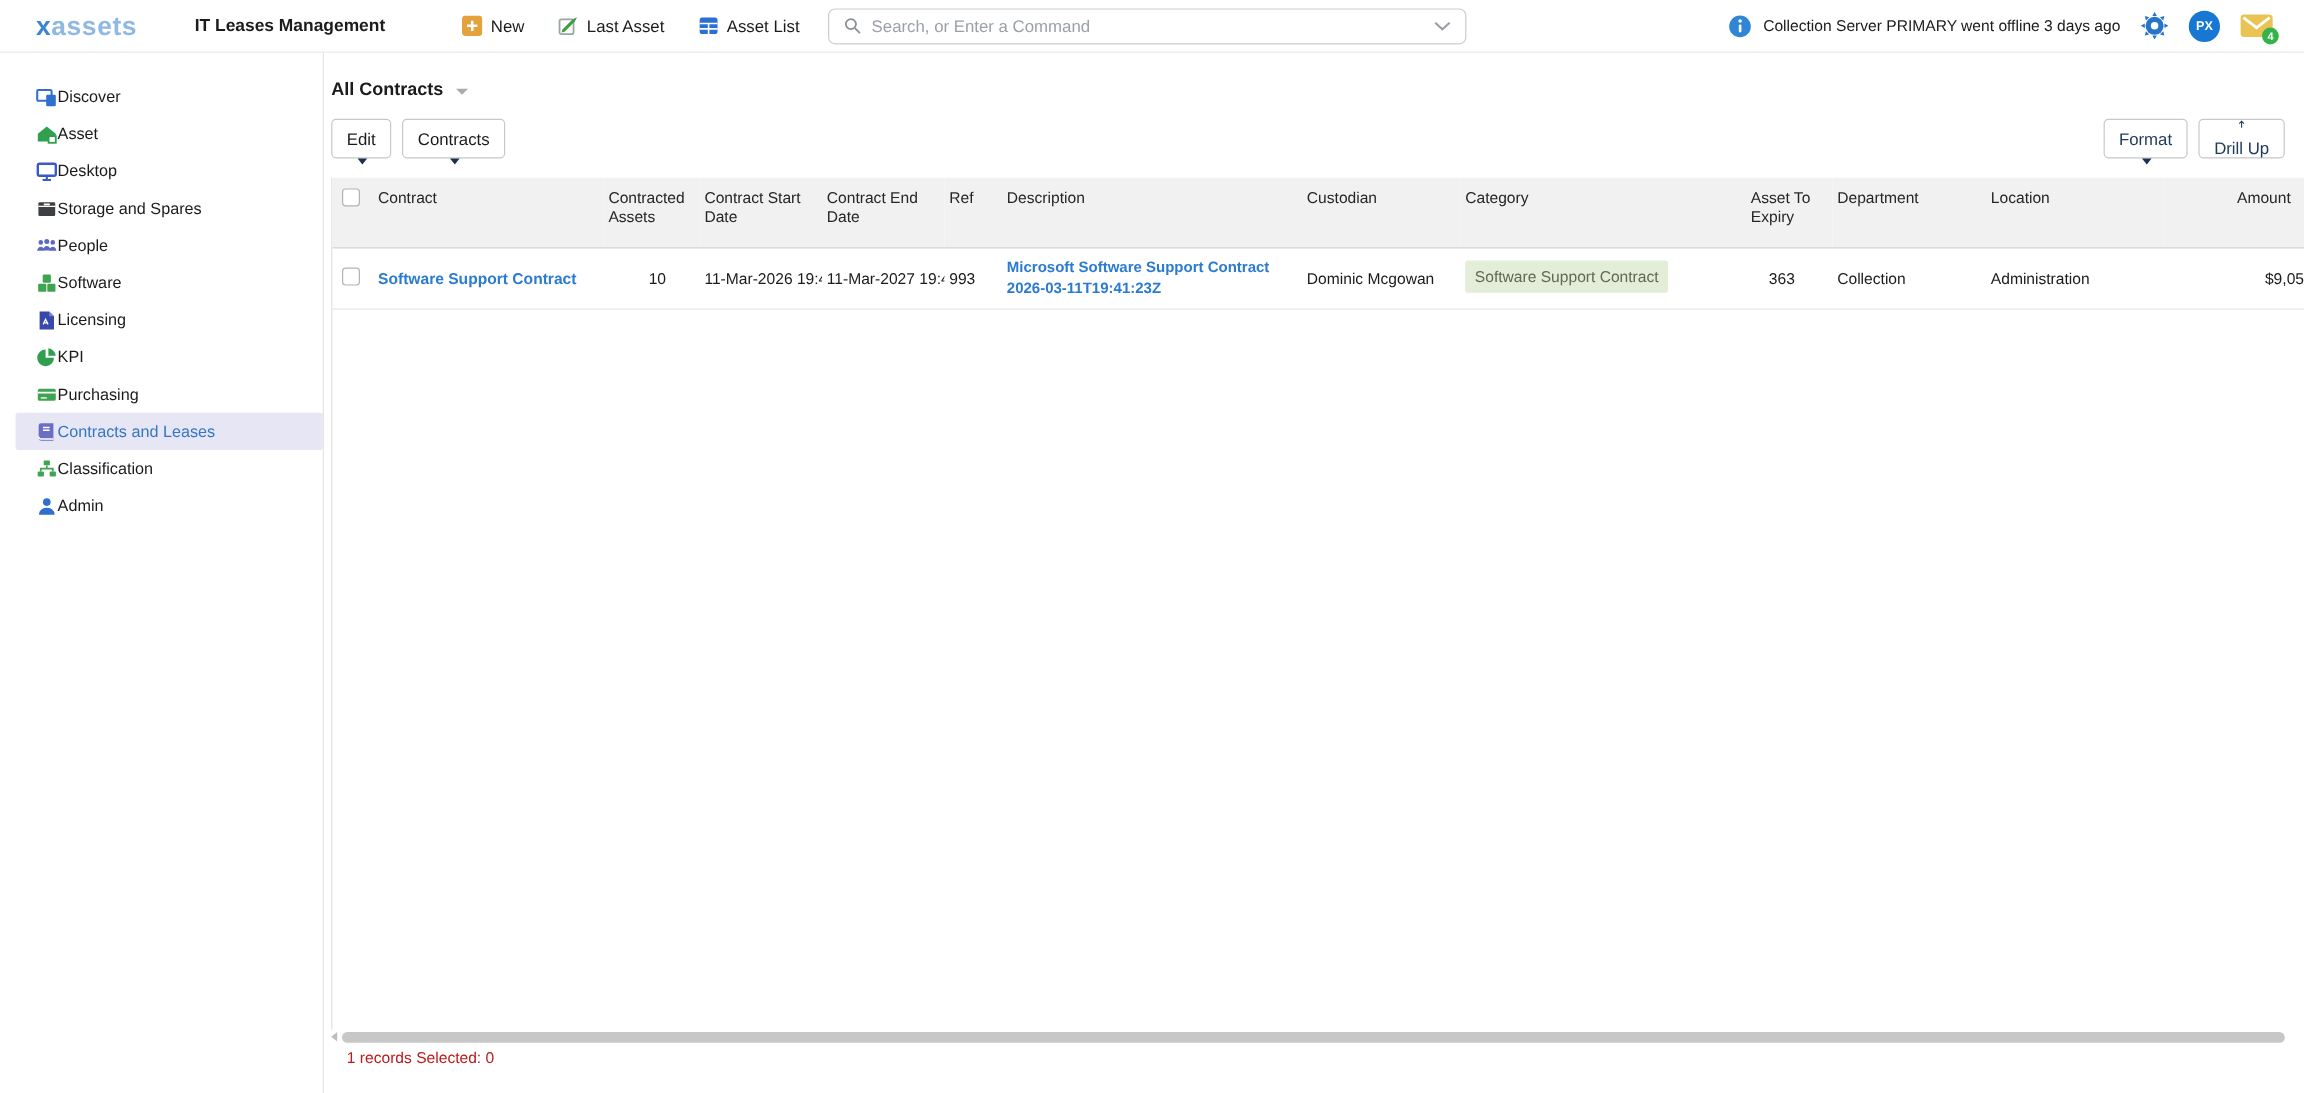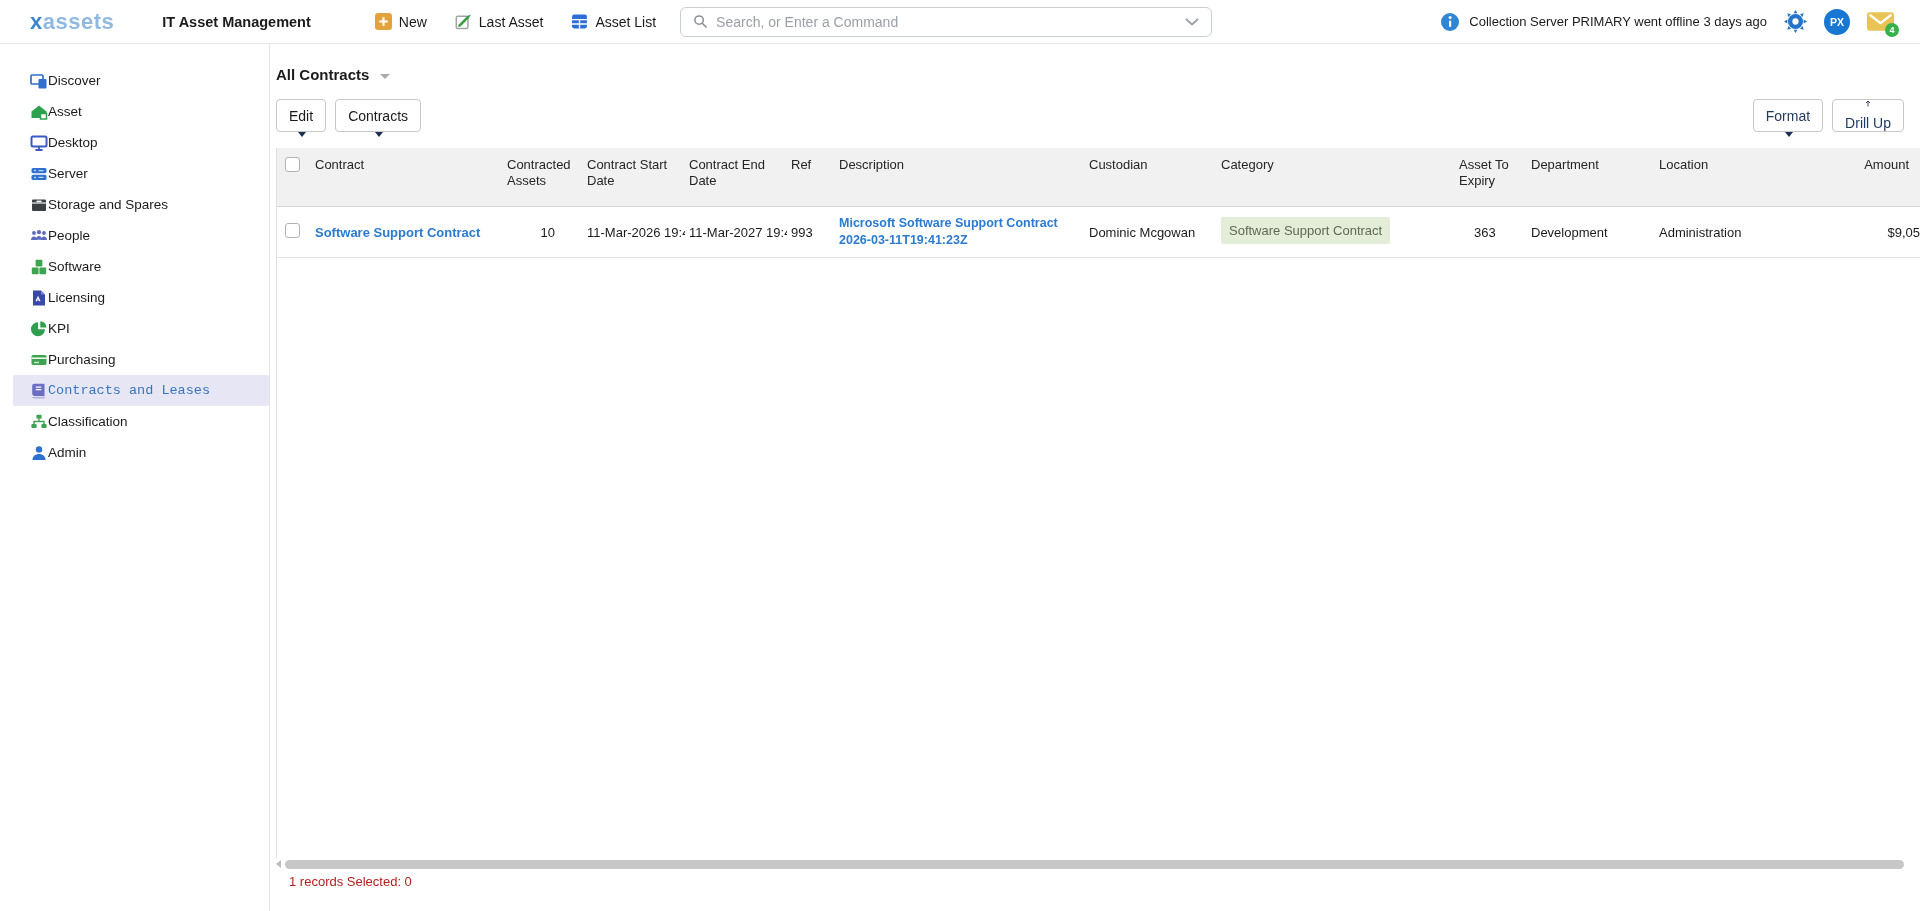--- a/index.html
+++ b/index.html
@@ -34,21 +34,21 @@
   .mail-badge { position:absolute; right:-5px; bottom:-5px; width:14px; height:14px; border-radius:50%;
                 background:#35b24a; color:#fff; font-size:9px; font-weight:700;
                 display:flex; align-items:center; justify-content:center; }
 
   
   .sidebar { position:absolute; left:0; top:44px; width:270px; bottom:0; background:#fff;
              border-right:1px solid #e4e4e4; padding-top:21px; }
   .side-item { height:31px; margin-left:13px; display:flex; align-items:center; 
                padding-left:17px; font-size:13.5px; cursor:pointer; border-radius:2px; }
   .side-item svg { width:18px; height:18px; flex:0 0 auto; display:block; }
-  .side-item.sel { background:#e6e6f5; color:#3576c4;font-family:Liberation Mono, monospace; }
+  .side-item.sel { background:#e6e6f5; color:#3576c4; }
 
   
   .main { position:absolute; left:270px; top:44px; right:0; bottom:0; background:#fff; }
   .page-head { position:absolute; left:6px; top:22px; display:flex; align-items:center; }
   .page-title { font-size:15px; font-weight:700; }
   .title-caret { width:0; height:0; border-left:5px solid transparent; border-right:5px solid transparent;
                  border-top:5px solid #ababab; margin-left:11px; margin-top:4px; }
   .toolbar { position:absolute; left:6px; top:55px; right:16px; display:flex; align-items:center; }
   .btn { height:33px; border:1px solid #c8c8c8; border-radius:4px; background:#fff; display:flex;
          align-items:center; gap:8px; padding:0 12px; font-size:14px; cursor:pointer; margin-right:9px;flex-direction:column; }
@@ -88,21 +88,21 @@
   .statusbar { position:absolute; left:19px; top:830px; font-size:13px; color:#b91c1c; }
 </style>
 </head>
 <body>
 
 <div class="topbar">
   <div class="logo">
     <span class="lx">x</span>
       <span class="lrest">assets</span>
   </div>
-  <div class="app-title">IT Asset Management</div>
+  <div class="app-title">IT Leases Management</div>
 
   <div class="top-actions">
     <div class="top-action">
       <span>
           <svg viewBox="0 0 16 16" width="17" height="17">
             <rect width="16" height="16" rx="3" fill="#e3a23c"></rect>
             <path d="M8 4v8M4 8h8" stroke="#fff" stroke-width="2"></path>
           </svg>
         </span>
       <span>New</span>
@@ -179,30 +179,20 @@
         <rect x="10.5" y="10.5" width="6" height="5.5" fill="#fff" stroke="#2fa14e" stroke-width="1.5"></rect>
       </svg>
     <span>Asset</span>
   </div>
   <div class="side-item">
     <svg viewBox="0 0 18 18">
         <rect x="1.5" y="2.5" width="15" height="10" rx="1.5" fill="none" stroke="#3a5bc7" stroke-width="2"></rect>
         <path d="M9 13v2.5M5.5 16h7" stroke="#3a5bc7" stroke-width="1.8"></path>
       </svg>
     <span>Desktop</span>
-  </div>
-  <div class="side-item">
-    <svg viewBox="0 0 18 18">
-        <rect x="1.5" y="3" width="15" height="5.2" rx="1.6" fill="#2f6fd0"></rect>
-        <rect x="1.5" y="9.8" width="15" height="5.2" rx="1.6" fill="#2f6fd0"></rect>
-        <path d="M8.5 5.6h5M8.5 12.4h5" stroke="#bcd6f2" stroke-width="1.3"></path>
-        <circle cx="5" cy="5.6" r="1" fill="#bcd6f2"></circle>
-        <circle cx="5" cy="12.4" r="1" fill="#bcd6f2"></circle>
-      </svg>
-    <span>Server</span>
   </div>
   <div class="side-item">
     <svg viewBox="0 0 18 18">
         <rect x="2" y="3.5" width="14" height="11.5" rx="1" fill="#3c4043"></rect>
         <path d="M2 7h14" stroke="#fff" stroke-width="1.1"></path>
         <rect x="6.5" y="4.6" width="5" height="1.5" fill="#fff"></rect>
       </svg>
     <span>Storage and Spares</span>
   </div>
   <div class="side-item">
@@ -351,21 +341,21 @@
           <td class="col-cb"><span class="cb"></span></td>
           <td><a class="cell-link">Software Support Contract</a></td>
           <td class="num">10</td>
           <td class="dateclip">11-Mar-2026 19:4</td>
           <td class="dateclip">11-Mar-2027 19:4</td>
           <td>993</td>
           <td class="desc"><a class="cell-link" style="font-size:12.5px">Microsoft Software Support Contract 2026-03-11T19:41:23Z</a></td>
           <td>Dominic Mcgowan</td>
           <td><span class="badge">Software Support Contract</span></td>
           <td class="days">363</td>
-          <td>Development</td>
+          <td>Collection</td>
           <td>Administration</td>
           <td class="amount">$9,05</td>
         </tr>
       </tbody>
     </table>
   </div>
 
   <div class="hscroll">
     <span class="arrow"></span>
     <span class="thumb"></span>

